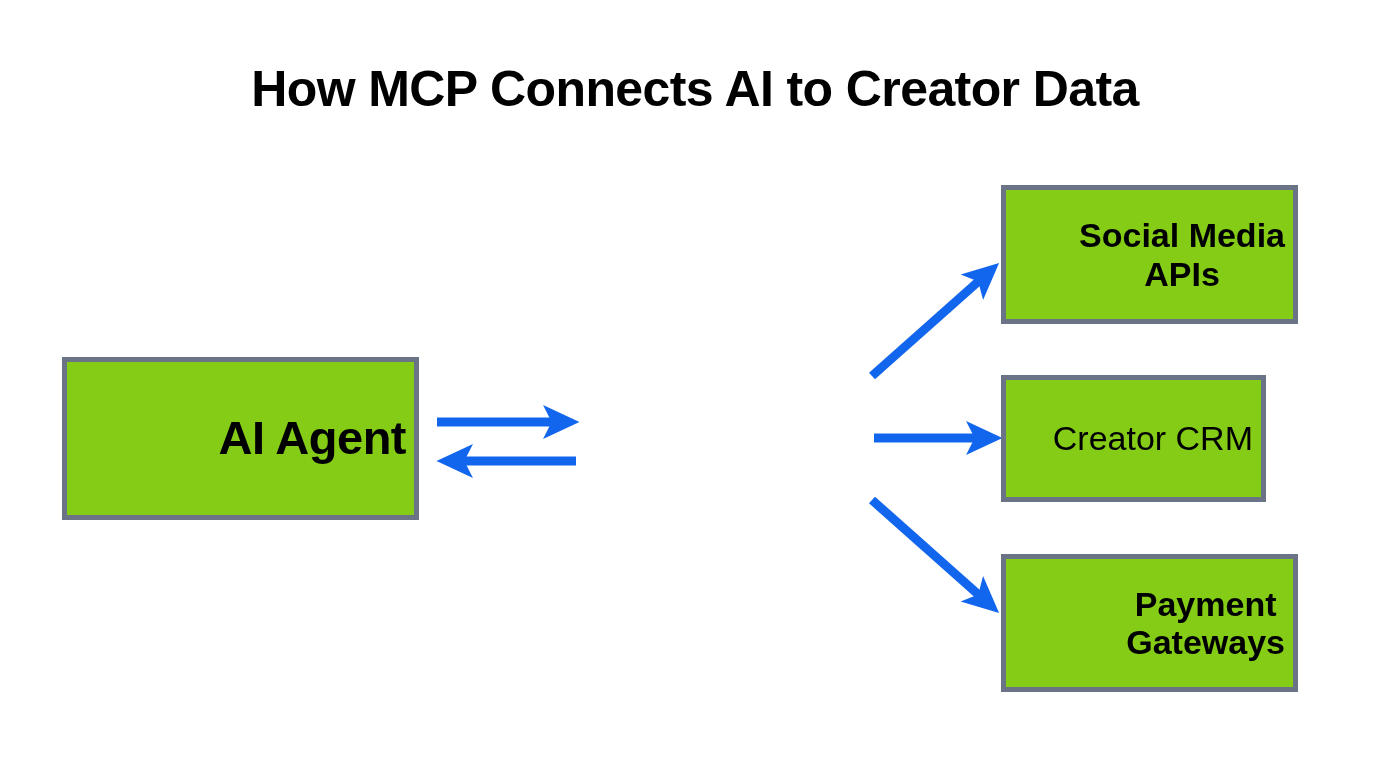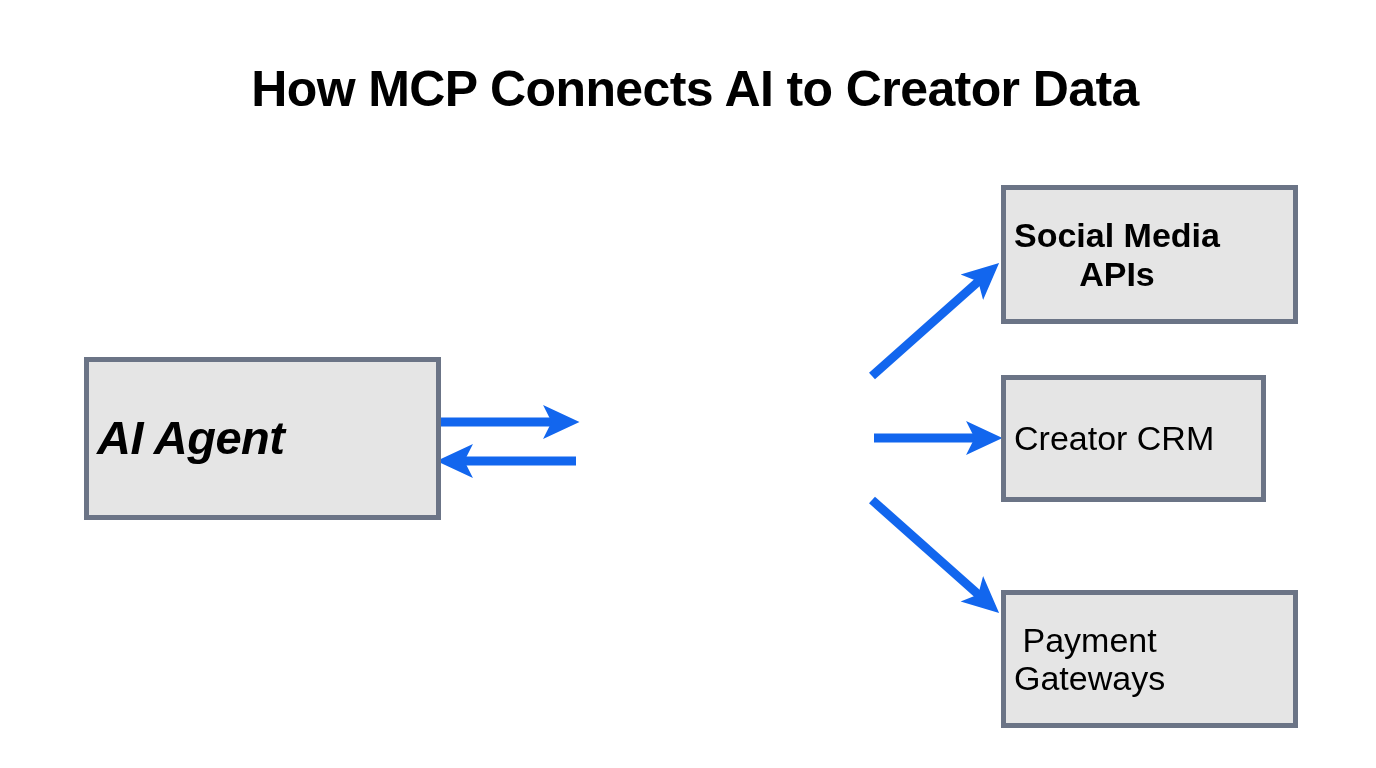--- a/index.html
+++ b/index.html
@@ -35,55 +35,55 @@
     letter-spacing: -0.6px;
     color: #000000;
     line-height: 1.1;
     white-space: nowrap;
   }
 
   
   .node {
     position: absolute;
     box-sizing: border-box;
-    background: #e5e5e5;
+    background: #84cc16;
     border: 5px solid #6b7486;
     display: flex;
     align-items: center;
-    justify-content: flex-start;
+    justify-content: flex-end;
     text-align: center;
     color: #000000;
     line-height: 1.12;
   }
   .node .node-label {
     display: block;
     padding: 0 8px;
     white-space: pre-line;
   }
 
   
   #node-ai-agent {
-    left: 84px;  top: 357px;  width: 357px; height: 163px;
-    font-size: 47px; font-weight: bold; letter-spacing: -0.5px; font-style: italic;
+    left: 62px;  top: 357px;  width: 357px; height: 163px;
+    font-size: 47px; font-weight: bold; letter-spacing: -0.5px;
   }
   #node-mcp-server {
     left: 577px; top: 373px;  width: 296px; height: 130px;
     font-size: 36px; font-weight: 400;
   }
   #node-social-media-apis {
     left: 1001px; top: 185px; width: 297px; height: 139px;
     font-size: 34px; font-weight: bold;
   }
   #node-creator-crm {
     left: 1001px; top: 375px; width: 265px; height: 127px;
     font-size: 34px; font-weight: 400;
   }
   #node-payment-gateways {
     left: 1001px; top: 554px; width: 297px; height: 138px;
-    font-size: 34px; font-weight: normal; margin-top: 36px;
+    font-size: 34px; font-weight: bold;
   }
 
   
   #connector-layer {
     position: absolute;
     left: 0; top: 0;
     width: 1376px;
     height: 768px;
     pointer-events: none;
   }

